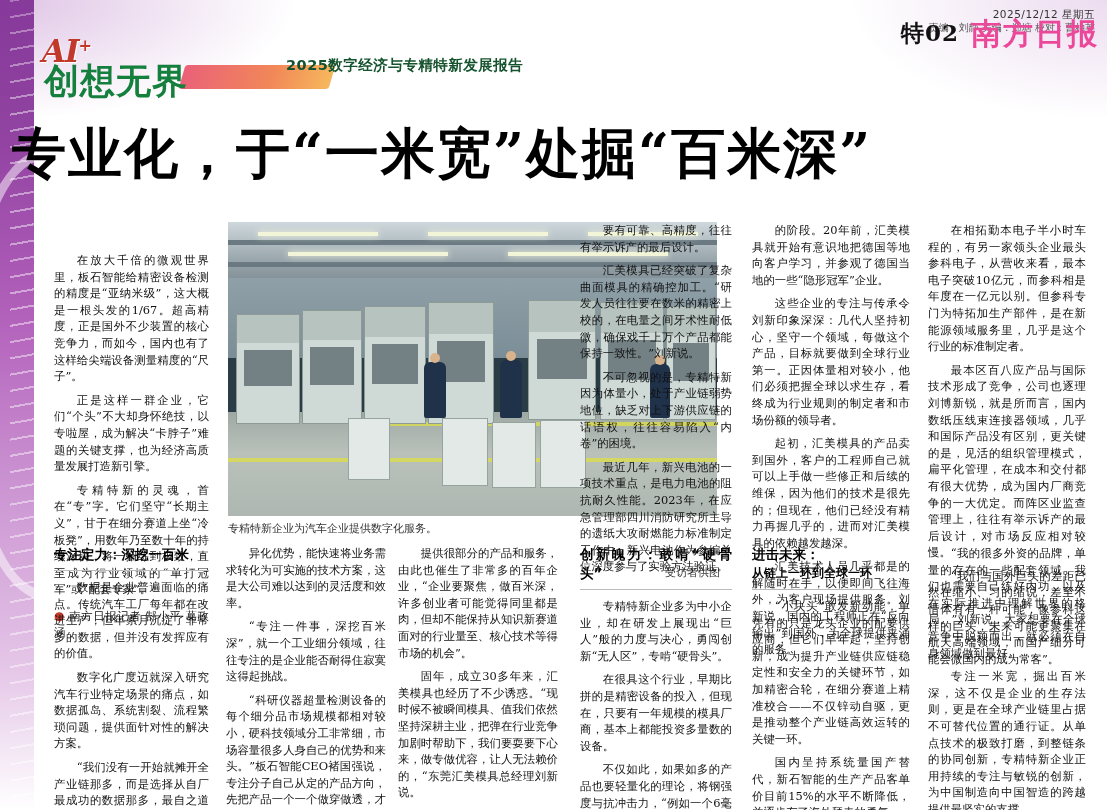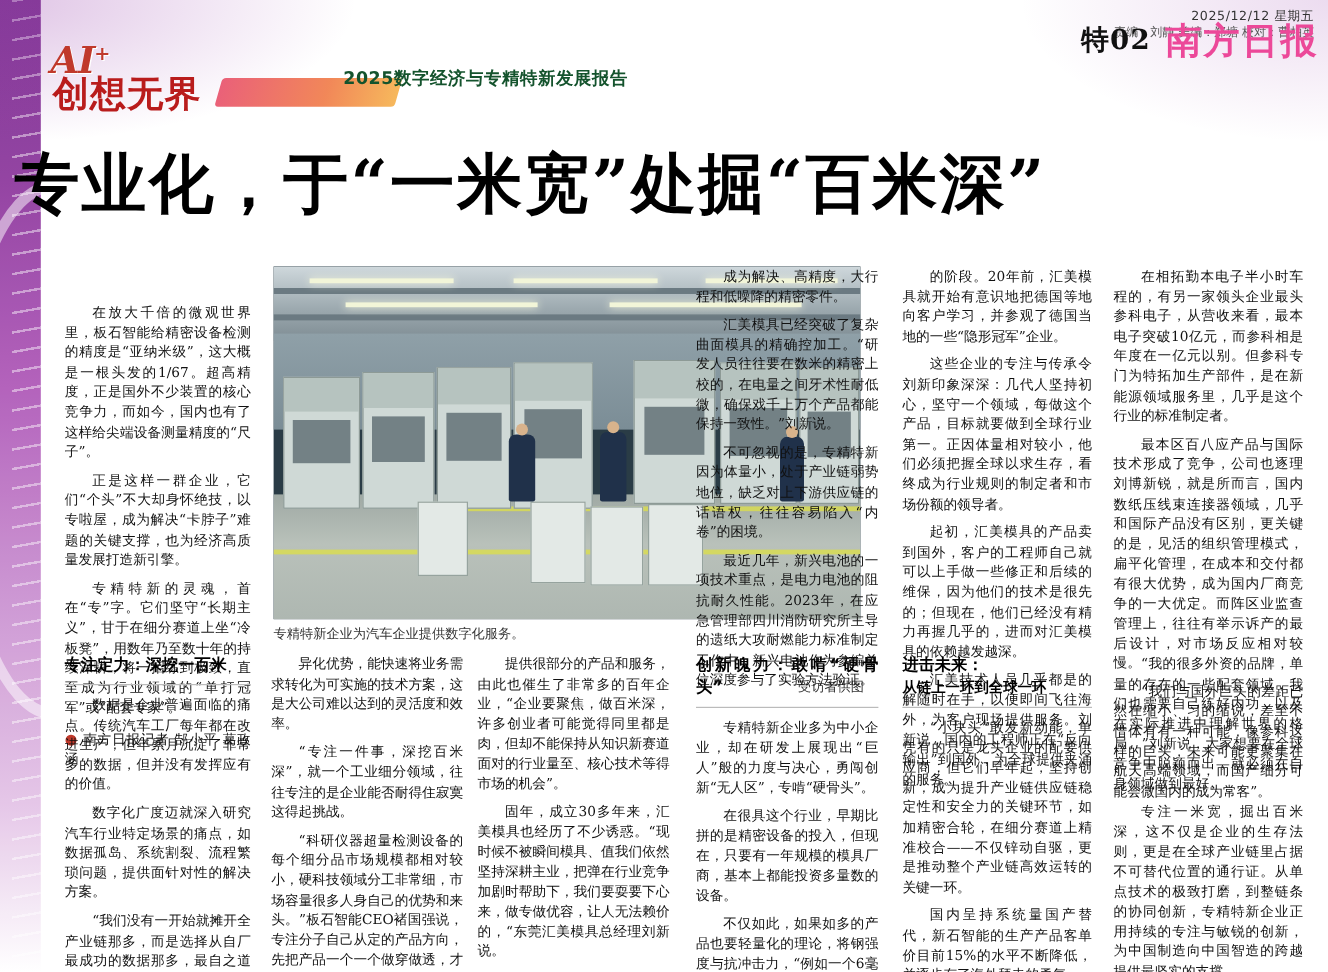--- a/index.html
+++ b/index.html
@@ -57,21 +57,21 @@
   .logo-ai{
     position:absolute;left:0;top:0;
     font-size:31px;font-weight:bold;font-style:italic;
     color:#c0392b;letter-spacing:-1px;
     font-family:"DejaVu Serif","Liberation Serif",serif;
     text-shadow:1px 1px 0 #fff;
   }
   .logo-ai sup{font-size:16px;color:#c0392b;}
   .logo-cn{
     position:absolute;left:2px;top:25px;
-    font-size:30px;font-weight:bold;color:#b91c1c;
+    font-size:35px;font-weight:bold;color:#15803d;
     letter-spacing:1px;
     font-family:"DejaVu Serif","Liberation Serif",serif;
   }
   .logo-swoosh{
     position:absolute;left:140px;top:32px;width:150px;height:24px;
     background:linear-gradient(90deg,#e8506a 0%,#f07a46 60%,#f5b04a 100%);
     transform:skewX(-16deg);
     border-radius:3px;opacity:.9;
   }
   .logo-sub{
@@ -265,21 +265,21 @@
 <div class="col" id="c5">
   <div class="subhead">创新魄力：敢啃“硬骨头”</div>
   <div class="rule"></div>
   <p>专精特新企业多为中小企业，却在研发上展现出“巨人”般的力度与决心，勇闯创新“无人区”，专啃“硬骨头”。</p>
   <p>在很具这个行业，早期比拼的是精密设备的投入，但现在，只要有一年规模的模具厂商，基本上都能投资多量数的设备。</p>
   <p>不仅如此，如果如多的产品也要轻量化的理论，将钢强度与抗冲击力，“例如一个6毫米的螺丝，在经过轻量化设计后，其耐合力、耐冲击力以及疲劳测试性能依然要达到原有标准。”刘新解释道。</p>
 
 </div>
 
 <div class="col" id="c8">
-  <p>成为解决、高精度，大行程和低噪降的精密零件。</p>
+  <p>要有可靠、高精度，往往有举示诉产的最后设计。</p>
   <p>汇美模具已经突破了复杂曲面模具的精确控加工。“研发人员往往要在数米的精密上校的，在电量之间牙术性耐低微，确保戏千上万个产品都能保持一致性。”刘新说。</p>
   <p>不可忽视的是，专精特新因为体量小，处于产业链弱势地位，缺乏对上下游供应链的话语权，往往容易陷入“内卷”的困境。</p>
   <p>最近几年，新兴电池的一项技术重点，是电力电池的阻抗耐久性能。2023年，在应急管理部四川消防研究所主导的遗纸大攻耐燃能力标准制定工作中，新兴电池作为参编单位深度参与了实验方法验证。</p>
 </div>
 
 <div class="col" id="c6">
   <p>的阶段。20年前，汇美模具就开始有意识地把德国等地向客户学习，并参观了德国当地的一些“隐形冠军”企业。</p>
   <p>这些企业的专注与传承令刘新印象深深：几代人坚持初心，坚守一个领域，每做这个产品，目标就要做到全球行业第一。正因体量相对较小，他们必须把握全球以求生存，看终成为行业规则的制定者和市场份额的领导者。</p>
   <p>起初，汇美模具的产品卖到国外，客户的工程师自己就可以上手做一些修正和后续的维保，因为他们的技术是很先的；但现在，他们已经没有精力再握几乎的，进而对汇美模具的依赖越发越深。</p>
   <p>汇美技术人员几乎都是的解随时在手，以便即间飞往海外，为客户现场提供服务。刘新说，国内的工程师正在“反向输出”到国外，为全球提供夹涌的服务。</p>

